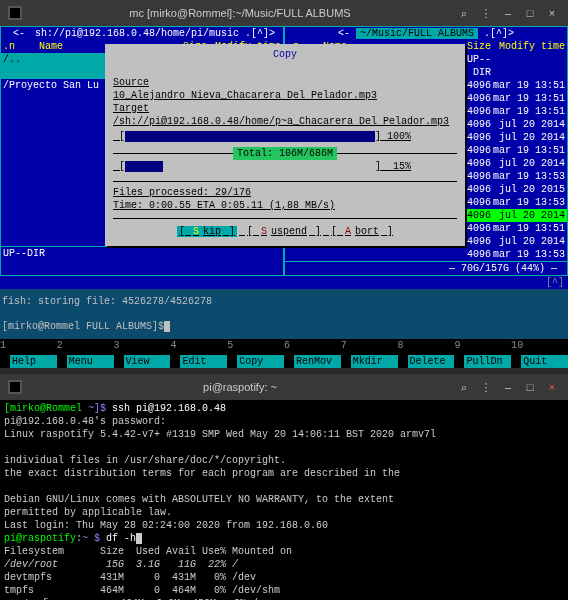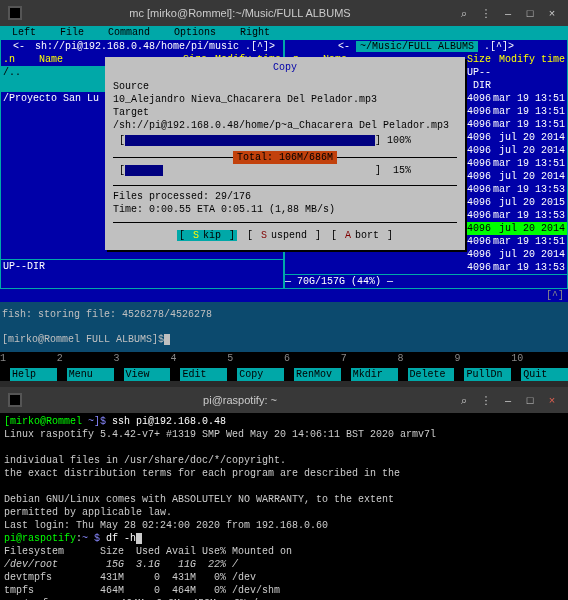--- a/index.html
+++ b/index.html
@@ -23,23 +23,23 @@
 .mc-row .name { flex: 1; padding-left: 2px; }
 .mc-row .size { width: 36px; text-align: right; }
 .mc-row .date { width: 76px; text-align: right; padding-right: 2px; }
 .mc-sel { background: #00a8a8; color: #000; }
 .mc-sel .date { color: #000 !important; }
 .mc-highlight { background: #00ff00; color: #000; }
 
 
 .dialog { position: absolute; top: 18px; left: 105px; width: 360px; background: #c0c0c0; color: #000; box-shadow: 2px 2px 0 #000; z-index: 10; padding: 4px 8px 8px 8px; }
 .dialog-title { text-align: center; color: #0000a8; }
-.dialog-body { margin-top: 6px; }
+.dialog-body { margin-top: 15px; text-decoration: underline; }
 .dialog-sep { border-top: 1px solid #000; margin: 4px 0; position: relative; }
-.dialog-sep span { position: absolute; top: -7px; left: 50%; transform: translateX(-50%); background: #c2410c; padding: 0 4px; }
+.dialog-sep span { position: absolute; top: -7px; left: 50%; transform: translateX(-50%); background: #22c55e; padding: 0 4px; }
 .progress-bar { display: inline-block; height: 11px; background: #000080; vertical-align: middle; }
 .dialog-buttons { text-align: center; margin-top: 6px; }
 .dialog-buttons span { margin: 0 2px; }
 .btn-sel { background: #00a8a8; color: #000; padding: 0 2px; }
 .btn-sel .initial { color: #ffff00; }
 .initial { color: #800000; }
 
 
 .mc-status { background: #0c4a6e; color: #c0c0c0; padding: 6px 2px; }
 .mc-hint { background: #0000a8; color: #888; text-align: right; padding-right: 4px; }
@@ -66,27 +66,20 @@
         </svg>
     </span>
     <span class="title">mc [mirko@Rommel]:~/Music/FULL ALBUMS</span>
     <span class="ctrl">⌕</span>
     <span class="ctrl">⋮</span>
     <span class="ctrl">–</span>
     <span class="ctrl">□</span>
     <span class="ctrl">×</span>
   </div>
   <div class="mc">
-    <div class="mc-menubar">
-      <span>Left</span>
-      <span>File</span>
-      <span>Command</span>
-      <span>Options</span>
-      <span>Right</span>
-    </div>
     <div class="mc-panels">
 
       <div class="mc-panel">
         <div style="text-align:center"><span class="mc-panel-title" style="background:#0000a8;color:#fff">&lt;- </span><span style="color:#fff">sh://pi@192.168.0.48/home/pi/music</span><span style="color:#fff"> .[^]&gt;</span></div>
         <div class="mc-row" style="color:#ffff00">
           <span class="name"><span>.n</span>&nbsp;&nbsp;&nbsp;&nbsp;<span>Name</span></span>
           <span class="size">Size</span>
           <span class="date">Modify time</span>
         </div>
         <div class="mc-row mc-sel">
@@ -178,21 +171,21 @@
               <span class="name"></span>
               <span class="size">4096</span>
               <span class="date">jul 20  2014</span>
             </div>
             <div class="mc-row">
               <span class="name"></span>
               <span class="size">4096</span>
               <span class="date">mar 19 13:53</span>
             </div>
           </div>
-        <div style="border-top:1px solid #00a8a8;text-align:left;padding-right:20px">— <span>70G/157G (44%)</span> —</div>
+        <div style="border-top:1px solid #00a8a8;text-align:right;padding-right:10px">— <span>70G/157G (44%)</span> —</div>
       </div>
 
       <div class="dialog">
         <div class="dialog-title">Copy</div>
         <div class="dialog-body">
           <div>Source</div>
           <div>10_Alejandro Nieva_Chacarera Del Pelador.mp3</div>
           <div>Target</div>
           <div>/sh://pi@192.168.0.48/home/p~a_Chacarera Del Pelador.mp3</div>
           <div style="margin-top:2px">
@@ -274,20 +267,21 @@
     </span>
     <span class="title">pi@raspotify: ~</span>
     <span class="ctrl">⌕</span>
     <span class="ctrl">⋮</span>
     <span class="ctrl">–</span>
     <span class="ctrl">□</span>
     <span class="ctrl" style="color:#e06050">×</span>
   </div>
   <div class="term" id="term-body">
       <div><span class="prompt-user">[mirko@Rommel</span><span class="prompt-host"> ~]$ </span><span class="term-white">ssh pi@192.168.0.48</span></div>
+      <div style="white-space: pre;">pi@192.168.0.48's password:</div>
       <div style="white-space: pre;">Linux raspotify 5.4.42-v7+ #1319 SMP Wed May 20 14:06:11 BST 2020 armv7l</div>
       <div>&nbsp;</div>
       <div style="white-space: pre;">individual files in /usr/share/doc/*/copyright.</div>
       <div style="white-space: pre;">the exact distribution terms for each program are described in the</div>
       <div>&nbsp;</div>
       <div style="white-space: pre;">Debian GNU/Linux comes with ABSOLUTELY NO WARRANTY, to the extent</div>
       <div style="white-space: pre;">permitted by applicable law.</div>
       <div style="white-space: pre;">Last login: Thu May 28 02:24:00 2020 from 192.168.0.60</div>
       <div><span class="prompt-user">pi@raspotify</span><span>:</span><span class="prompt-host">~ $ </span><span class="term-white">df -h</span><span style="background:#ccc">&nbsp;</span></div>
       <div style="white-space: pre;">Filesystem      Size  Used Avail Use% Mounted on</div>

